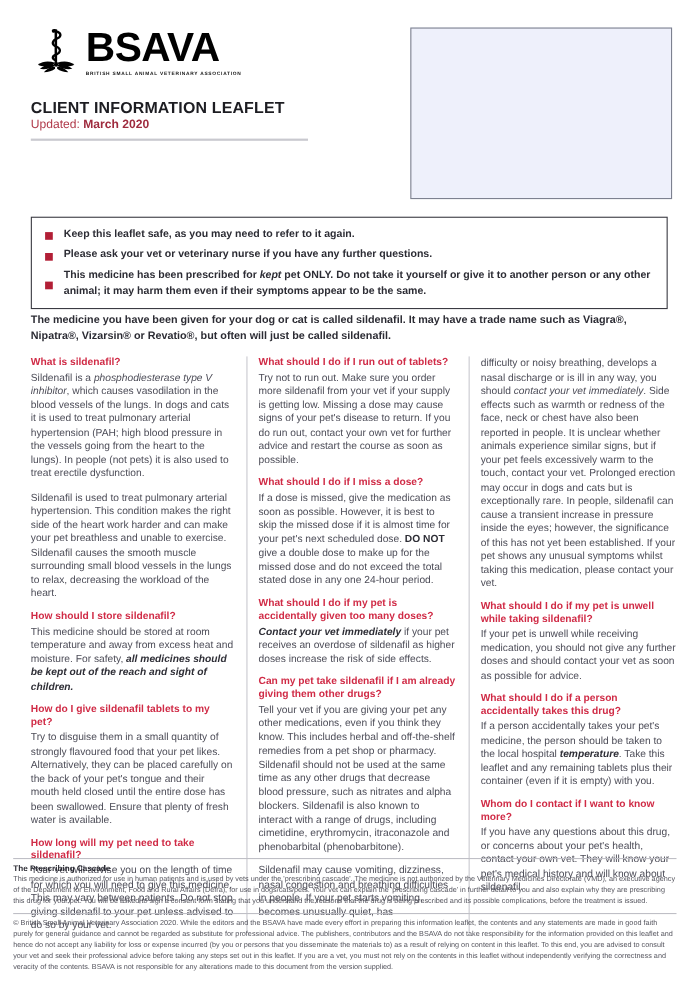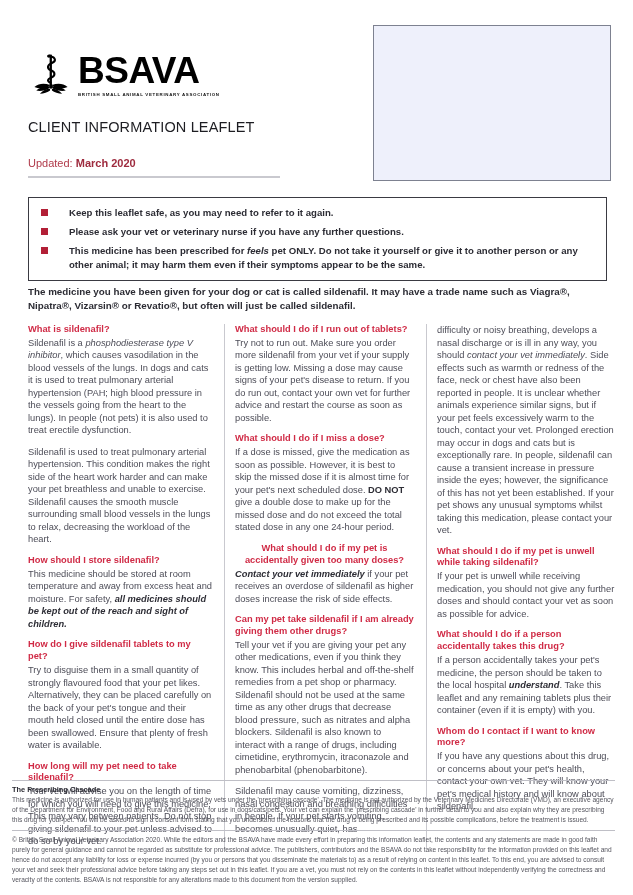--- a/index.html
+++ b/index.html
@@ -27,21 +27,20 @@
   
   .header {
     display: flex;
     align-items: flex-start;
     justify-content: space-between;
   }
   .header-left { width: 300px; }
   .logo-row {
     display: flex;
     align-items: flex-start;
-    margin-top: 28px;
   }
   .logo-mark {
     width: 46px;
     height: 46px;
     flex: 0 0 46px;
     margin-right: 4px;
     margin-top: 1px;
   }
   .logo-text-block {
     padding-top: 2px;
@@ -58,26 +57,26 @@
     font-size: 4.4px;
     letter-spacing: 0.68px;
     color: #111111;
     margin-top: 3px;
     font-weight: bold;
     white-space: nowrap;
   }
   .cil-title {
     margin-top: 22px;
     font-size: 14.5px;
-    font-weight: normal;
+    font-weight: bold;
     letter-spacing: 0.15px;
     color: #1d1d22;
   }
   .updated-line {
-    margin-top: 22px;
+    margin-top: 0;
     font-size: 11px;
     color: #b03a4a;
   }
   .updated-line .updated-value {
     font-weight: bold;
     color: #9e2b3e;
   }
   .header-rule {
     margin-top: 7px;
     width: 252px;
@@ -107,23 +106,22 @@
   
   .callout {
     margin-top: 16px;
     margin-right: 8px;
     border: 1px solid #3a3a42;
     box-sizing: border-box;
     padding: 8px 10px 8px 12px;
   }
   .callout-item {
     display: flex;
-    align-items: flex-start;
+    align-items: center;
     margin-bottom: 5px;
-    gap: 11px;
   }
   .callout-item:last-child { margin-bottom: 0; }
   .bullet-square {
     width: 7px;
     height: 7px;
     background: #b21f36;
     flex: 0 0 7px;
     margin-top: 3px;
     margin-right: 10px;
   }
@@ -265,21 +263,21 @@
     <div class="callout-item">
       <span class="bullet-square" style="background: rgb(178, 31, 54);"></span>
       <span class="callout-text">Keep this leaflet safe, as you may need to refer to it again.</span>
     </div>
     <div class="callout-item">
       <span class="bullet-square" style="background: rgb(178, 31, 54);"></span>
       <span class="callout-text">Please ask your vet or veterinary nurse if you have any further questions.</span>
     </div>
     <div class="callout-item">
       <span class="bullet-square" style="background: rgb(178, 31, 54);"></span>
-      <span class="callout-text">This medicine has been prescribed for <i>feels</i> pet ONLY. Do not take it yourself or give it to another person or any other animal; it may harm them even if their symptoms appear to be the same.</span>
+      <span class="callout-text">This medicine has been prescribed for <i>kept</i> pet ONLY. Do not take it yourself or give it to another person or any other animal; it may harm them even if their symptoms appear to be the same.</span>
     </div>
   </div>
 
   <div class="intro">The medicine you have been given for your dog or cat is called sildenafil. It may have a trade name such as Viagra®, Nipatra®, Vizarsin® or Revatio®, but often will just be called sildenafil.</div>
 
   <div class="columns">
     <div class="col">
         <h3 class="q" style="color: rgb(208, 43, 70);">What is sildenafil?</h3>
         <p class="a">Sildenafil is a <i>phosphodiesterase type V inhibitor</i>, which causes vasodilation in the blood vessels of the lungs. In dogs and cats it is used to treat pulmonary arterial hypertension (PAH; high blood pressure in the vessels going from the heart to the lungs). In people (not pets) it is also used to treat erectile dysfunction.</p>
         <p class="a">Sildenafil is used to treat pulmonary arterial hypertension. This condition makes the right side of the heart work harder and can make your pet breathless and unable to exercise. Sildenafil causes the smooth muscle surrounding small blood vessels in the lungs to relax, decreasing the workload of the heart.</p>
@@ -288,32 +286,32 @@
         <h3 class="q" style="color: rgb(208, 43, 70);">How do I give sildenafil tablets to my pet?</h3>
         <p class="a">Try to disguise them in a small quantity of strongly flavoured food that your pet likes. Alternatively, they can be placed carefully on the back of your pet's tongue and their mouth held closed until the entire dose has been swallowed. Ensure that plenty of fresh water is available.</p>
         <h3 class="q" style="color: rgb(208, 43, 70);">How long will my pet need to take sildenafil?</h3>
         <p class="a">Your vet will advise you on the length of time for which you will need to give this medicine. This may vary between patients. Do not stop giving sildenafil to your pet unless advised to do so by your vet.</p>
       </div>
     <div class="col divider-left">
         <h3 class="q" style="color: rgb(208, 43, 70);">What should I do if I run out of tablets?</h3>
         <p class="a">Try not to run out. Make sure you order more sildenafil from your vet if your supply is getting low. Missing a dose may cause signs of your pet's disease to return. If you do run out, contact your own vet for further advice and restart the course as soon as possible.</p>
         <h3 class="q" style="color: rgb(208, 43, 70);">What should I do if I miss a dose?</h3>
         <p class="a">If a dose is missed, give the medication as soon as possible. However, it is best to skip the missed dose if it is almost time for your pet's next scheduled dose. <b>DO NOT</b> give a double dose to make up for the missed dose and do not exceed the total stated dose in any one 24-hour period.</p>
-        <h3 class="q" style="color: rgb(208, 43, 70); text-align: center;">What should I do if my pet is accidentally given too many doses?</h3>
+        <h3 class="q" style="color: rgb(208, 43, 70);">What should I do if my pet is accidentally given too many doses?</h3>
         <p class="a"><span class="bi">Contact your vet immediately</span> if your pet receives an overdose of sildenafil as higher doses increase the risk of side effects.</p>
         <h3 class="q" style="color: rgb(208, 43, 70);">Can my pet take sildenafil if I am already giving them other drugs?</h3>
         <p class="a">Tell your vet if you are giving your pet any other medications, even if you think they know. This includes herbal and off-the-shelf remedies from a pet shop or pharmacy. Sildenafil should not be used at the same time as any other drugs that decrease blood pressure, such as nitrates and alpha blockers. Sildenafil is also known to interact with a range of drugs, including cimetidine, erythromycin, itraconazole and phenobarbital (phenobarbitone).</p>
         <p class="a">Sildenafil may cause vomiting, dizziness, nasal congestion and breathing difficulties in people. If your pet starts vomiting, becomes unusually quiet, has</p>
       </div>
     <div class="col divider-left">
         <p class="a">difficulty or noisy breathing, develops a nasal discharge or is ill in any way, you should <i>contact your vet immediately</i>. Side effects such as warmth or redness of the face, neck or chest have also been reported in people. It is unclear whether animals experience similar signs, but if your pet feels excessively warm to the touch, contact your vet. Prolonged erection may occur in dogs and cats but is exceptionally rare. In people, sildenafil can cause a transient increase in pressure inside the eyes; however, the significance of this has not yet been established. If your pet shows any unusual symptoms whilst taking this medication, please contact your vet.</p>
         <h3 class="q" style="color: rgb(208, 43, 70);">What should I do if my pet is unwell while taking sildenafil?</h3>
         <p class="a">If your pet is unwell while receiving medication, you should not give any further doses and should contact your vet as soon as possible for advice.</p>
         <h3 class="q" style="color: rgb(208, 43, 70);">What should I do if a person accidentally takes this drug?</h3>
-        <p class="a">If a person accidentally takes your pet's medicine, the person should be taken to the local hospital <span class="bi">understand</span>. Take this leaflet and any remaining tablets plus their container (even if it is empty) with you.</p>
+        <p class="a">If a person accidentally takes your pet's medicine, the person should be taken to the local hospital <span class="bi">temperature</span>. Take this leaflet and any remaining tablets plus their container (even if it is empty) with you.</p>
         <h3 class="q" style="color: rgb(208, 43, 70);">Whom do I contact if I want to know more?</h3>
         <p class="a">If you have any questions about this drug, or concerns about your pet's health, contact your own vet. They will know your pet's medical history and will know about sildenafil.</p>
       </div>
   </div>
 
   <div class="footer">
     <div class="footer-rule"></div>
     <div class="footer-title">The Prescribing Cascade</div>
     <div class="footer-body">This medicine is authorized for use in human patients and is used by vets under the 'prescribing cascade'. The medicine is not authorized by the Veterinary Medicines Directorate (VMD), an executive agency of the Department for Environment, Food and Rural Affairs (Defra), for use in dogs/cats/pets. Your vet can explain the 'prescribing cascade' in further detail to you and also explain why they are prescribing this drug for your pet. You will be asked to sign a consent form stating that you understand the reasons that the drug is being prescribed and its possible complications, before the treatment is issued.</div>
     <div class="footer-rule2"></div>

